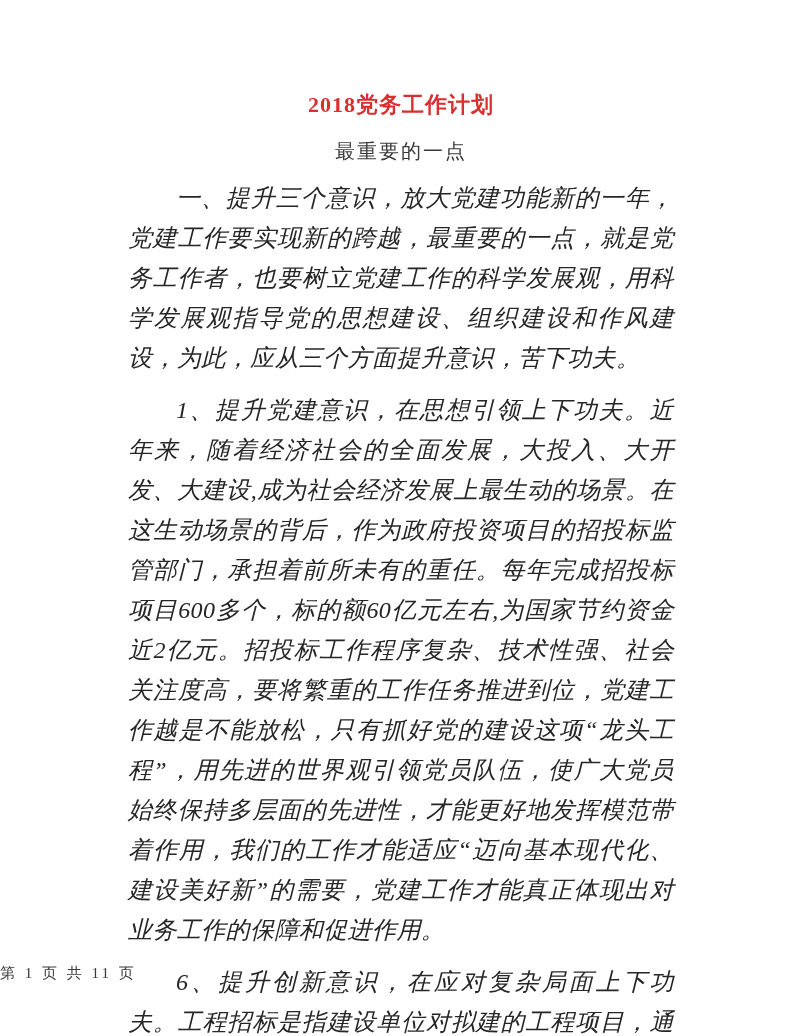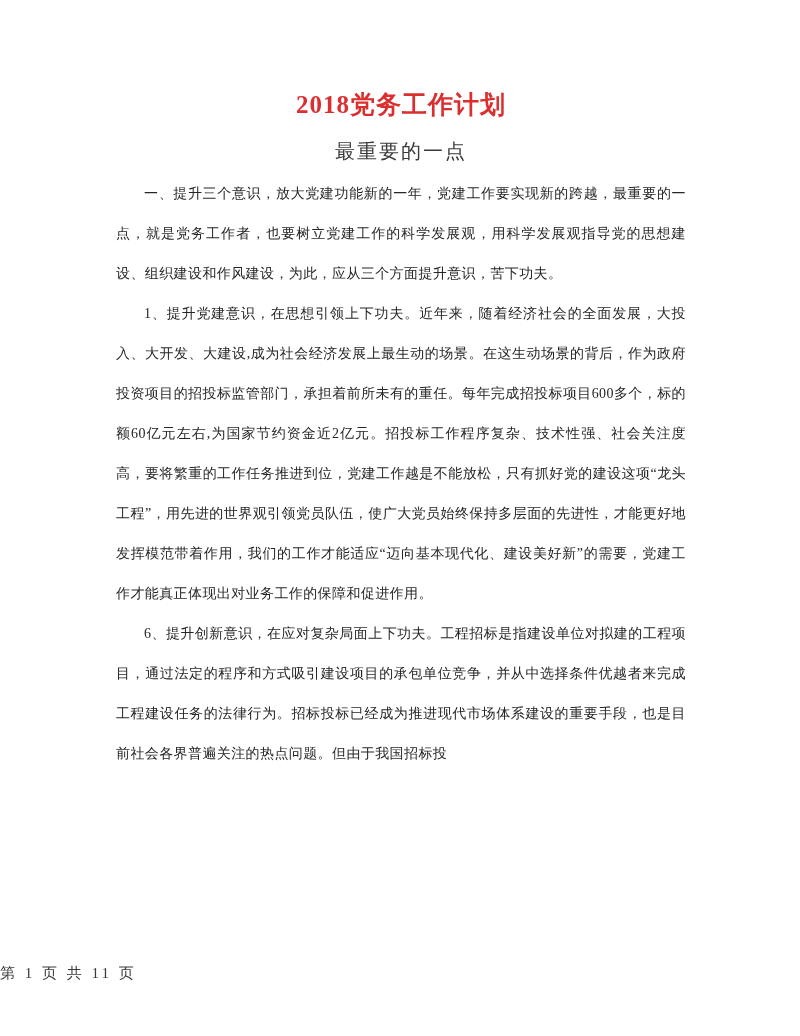--- a/index.html
+++ b/index.html
@@ -18,43 +18,44 @@
   .content {
     position: absolute;
     left: 116px;
     top: 88px;
     width: 570px;
   }
   .doc-title {
     margin: 0 0 14px 0;
     text-align: center;
     color: #db2f2f;
-    font-size: 25px;
+    font-size: 22px;
     line-height: 34px;
     font-weight: bold;
     letter-spacing: 1px;
   }
   .doc-subtitle {
     margin: 0 0 8px 0;
     text-align: center;
     color: #3a3a3a;
     font-size: 20px;
     line-height: 30px;
     font-weight: normal;
     letter-spacing: 2px;
   }
   .para {
-    margin: 0;
+    margin: 12px;
     color: #262626;
-    font-size: 14px;
+    font-size: 24px;
     line-height: 40px;
     letter-spacing: 0.4px;
     text-align: justify;
     text-indent: 2em;
     word-break: break-all;
+    font-style: italic;
   }
   .page-footer {
     position: absolute;
     left: 0;
     top: 962px;
     width: 100%;
     color: #3a3a3a;
     font-size: 15px;
     line-height: 22px;
     letter-spacing: 3px;

